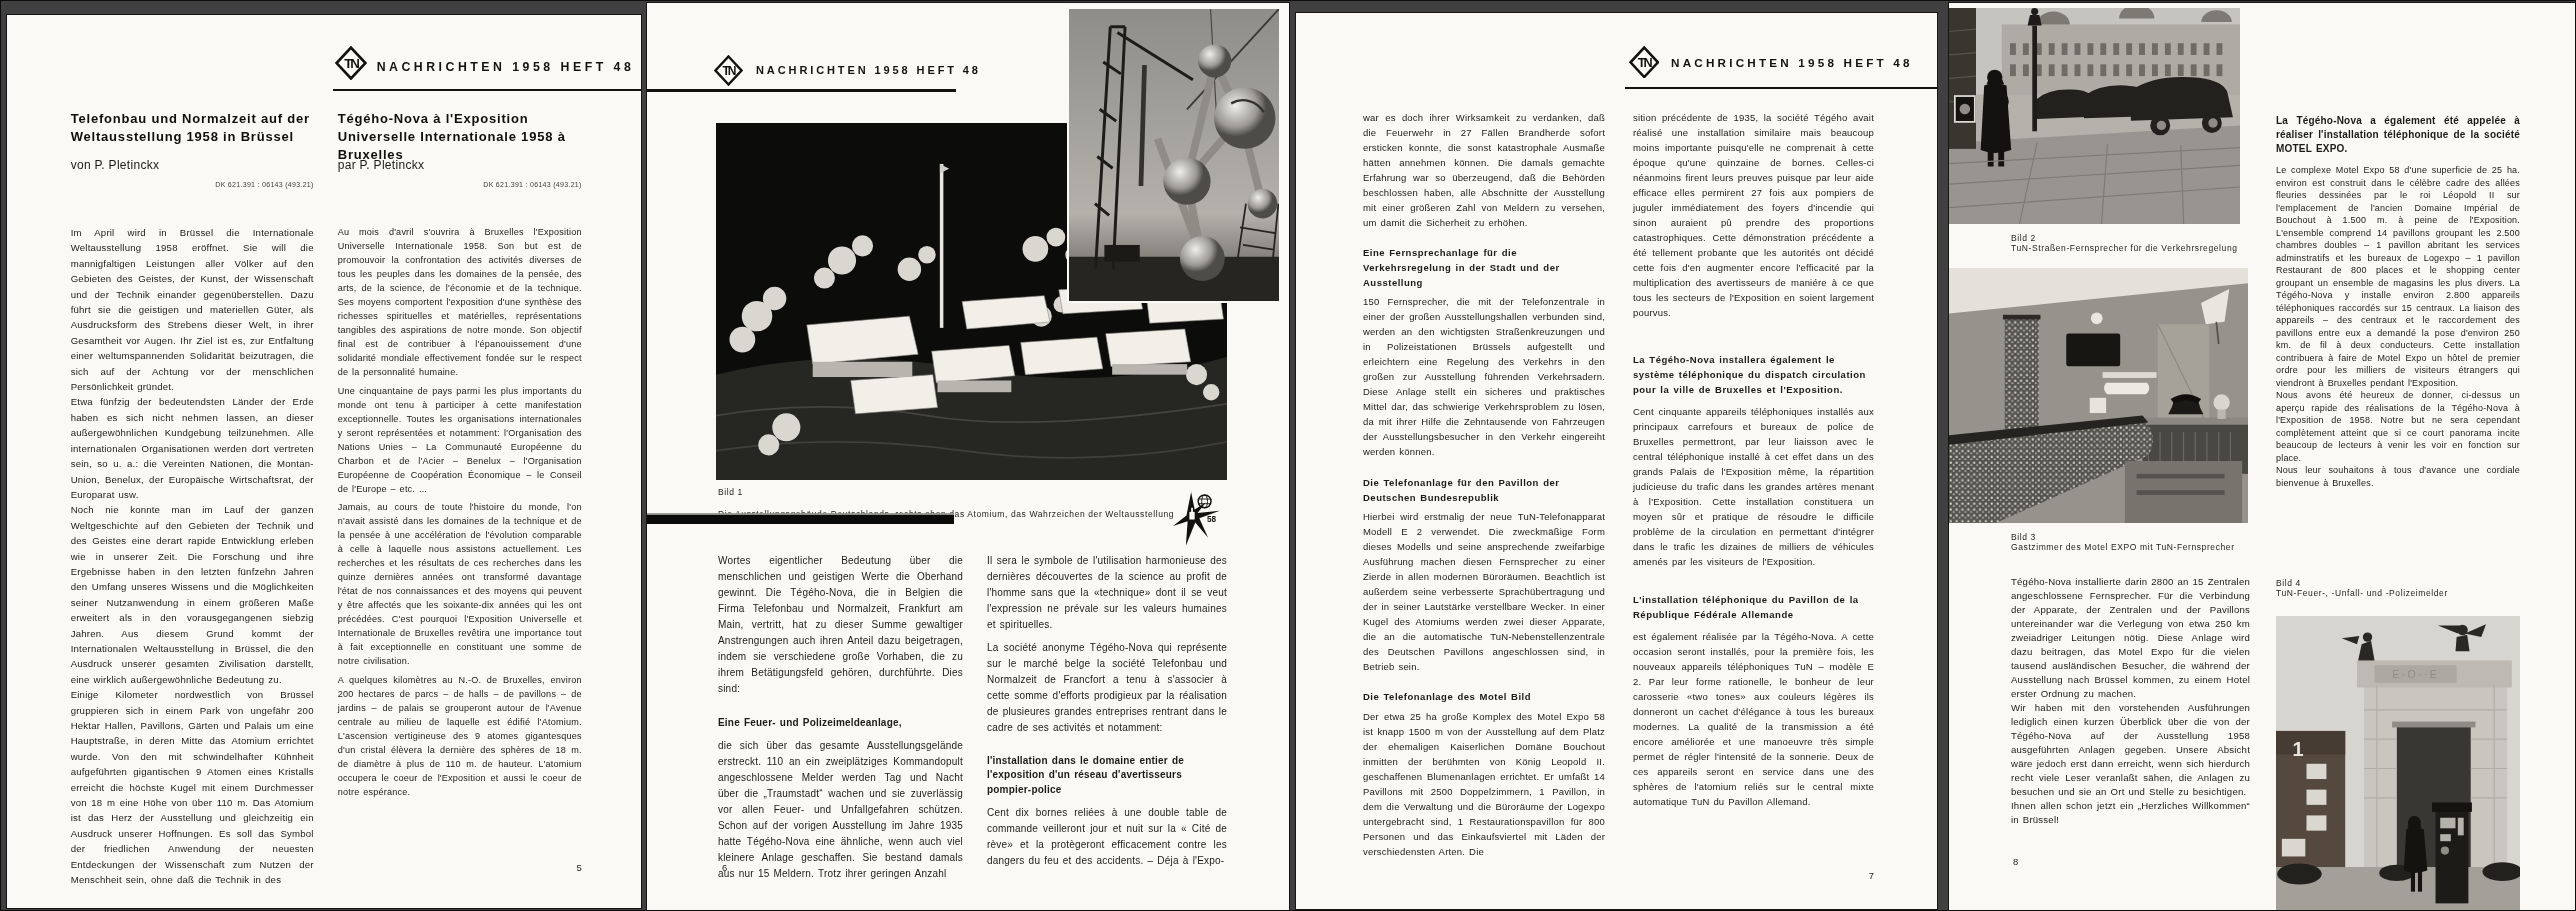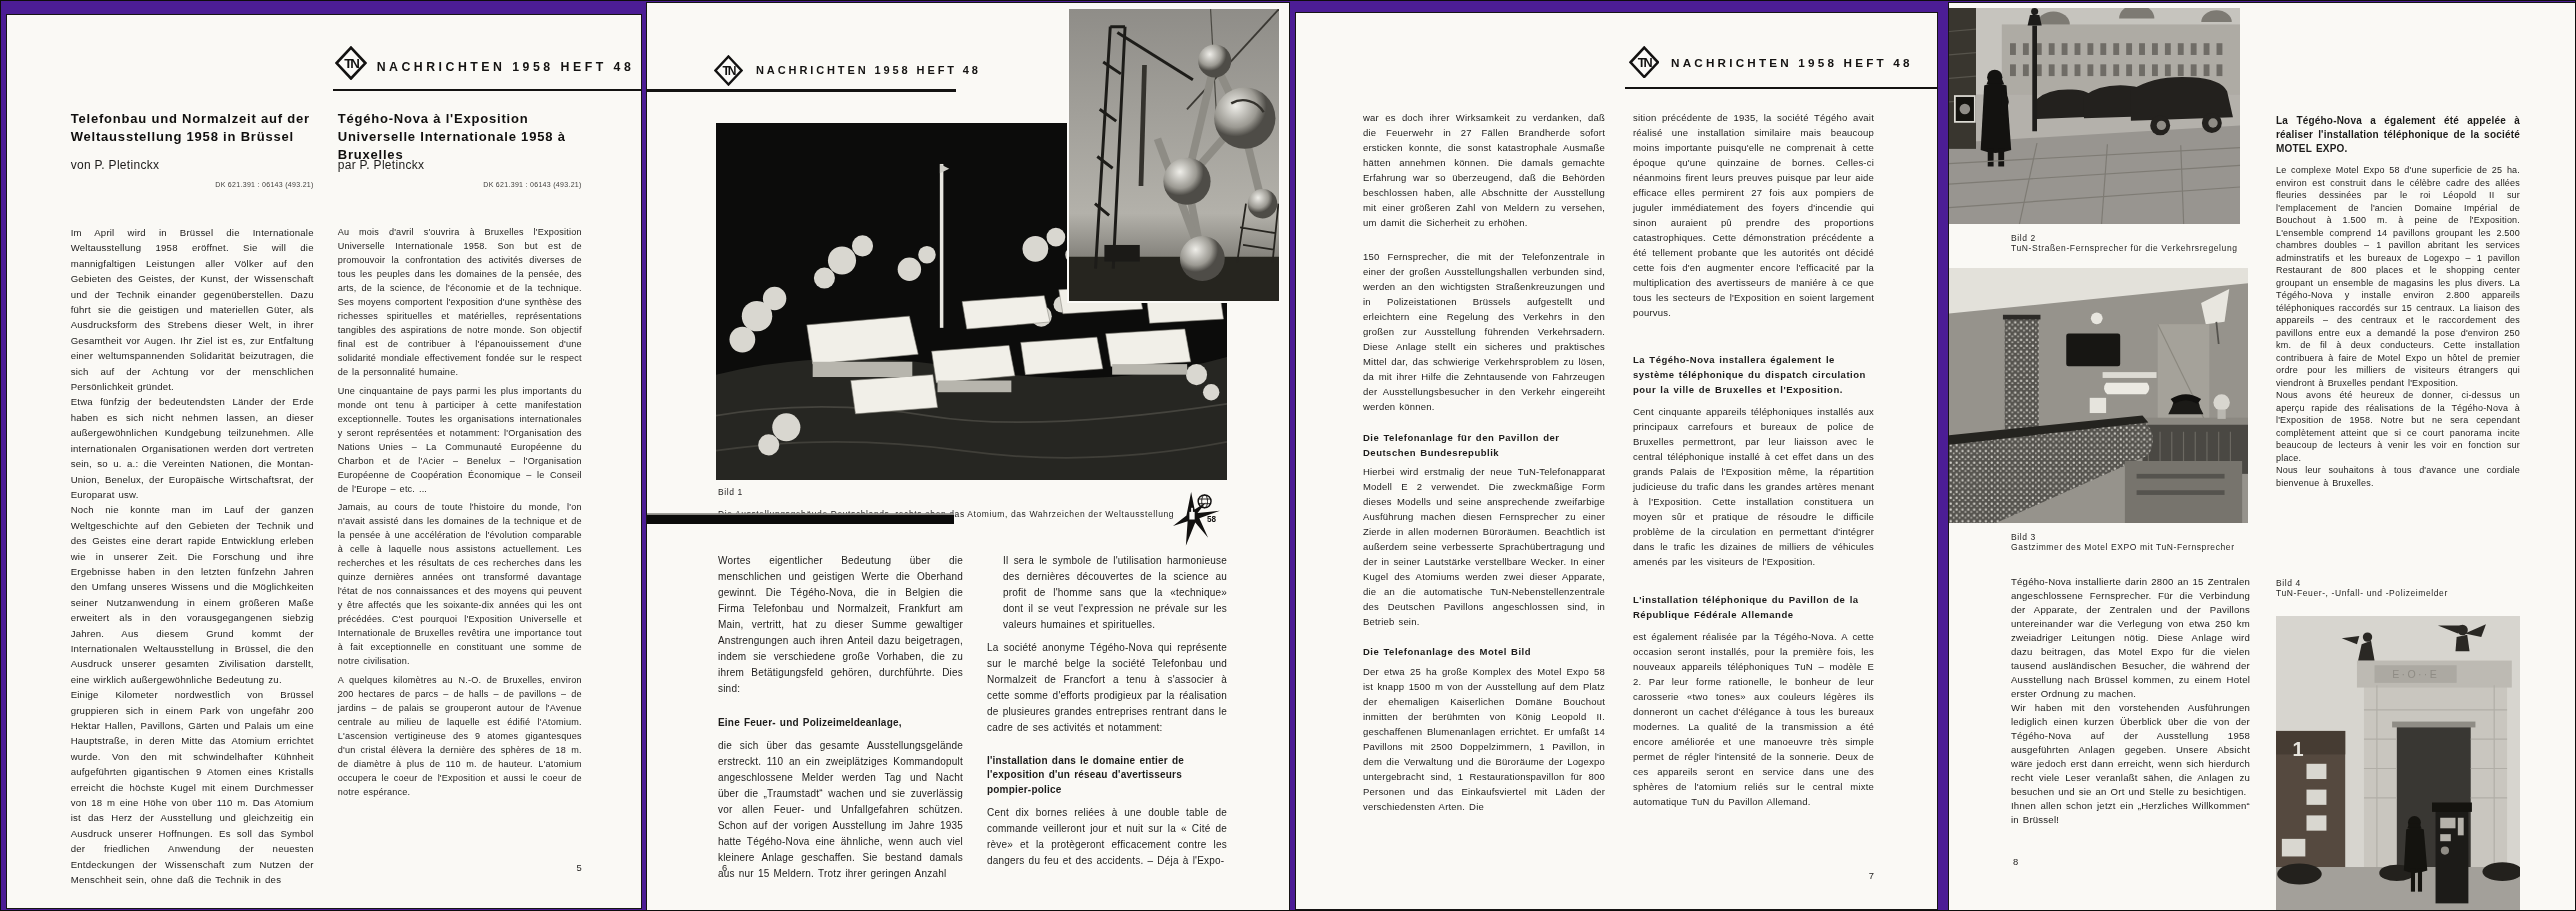--- a/index.html
+++ b/index.html
@@ -1,16 +1,16 @@
 <!DOCTYPE html>
 <html style="font-size:9.4px"><head>
 <meta charset="utf-8">
 <style>
   html,body{margin:0;padding:0;background:#6b6b68;}
-  #canvas{position:relative;width:2576px;height:911px;background:#4c1d95;
+  #canvas{position:relative;width:2576px;height:911px;background:#404040;
           font-family:"Liberation Sans",sans-serif;color:#1c1b1a;
           border:1.8px solid #0d0d0c;box-sizing:border-box;overflow:hidden;}
   .page{position:absolute;background:#faf9f5;border:1.2px solid #161514;box-sizing:border-box;overflow:hidden;}
   .abs{position:absolute;}
   .hdr-text{font-weight:bold;letter-spacing:3.5px;white-space:nowrap;color:#141312;}
   .rule{background:#141312;}
   .col{position:absolute;text-align:justify;}
   .col p{margin:0;}
   .just p, p.just{text-align:justify;letter-spacing:0.2px;word-spacing:1.1px;}
   .title{font-weight:bold;letter-spacing:0.8px;line-height:18px;font-size:13px;color:#100f0e;}
@@ -185,21 +185,21 @@
     </span>
 
     <div class="col just" style="left:71px;top:550px;width:245px;font-size:10px;line-height:16px;">
       <p>Wortes eigentlicher Bedeutung über die menschlichen und geistigen Werte die Oberhand gewinnt. Die Tégého-Nova, die in Belgien die Firma Telefonbau und Normalzeit, Frankfurt am Main, vertritt, hat zu dieser Summe gewaltiger Anstrengungen auch ihren Anteil dazu beigetragen, indem sie verschiedene große Vorhaben, die zu ihrem Betätigungsfeld gehören, durchführte. Dies sind:</p>
       <div class="gap30"></div>
       <p class="b" style="text-align:left;">Eine Feuer- und Polizeimeldeanlage,</p>
       <div class="gap12"></div>
       <p>die sich über das gesamte Ausstellungsgelände erstreckt. 110 an ein zweiplätziges Kommandopult angeschlossene Melder werden Tag und Nacht über die „Traumstadt“ wachen und sie zuverlässig vor allen Feuer- und Unfallgefahren schützen. Schon auf der vorigen Ausstellung im Jahre 1935 hatte Tégého-Nova eine ähnliche, wenn auch viel kleinere Anlage geschaffen. Sie bestand damals aus nur 15 Meldern. Trotz ihrer geringen Anzahl</p>
     </div>
     <div class="col just" style="left:340px;top:550px;width:240px;font-size:10px;line-height:16px;">
-      <p style="margin-bottom:7px;margin-left:16px;">Il sera le symbole de l'utilisation harmonieuse des dernières découvertes de la science au profit de l'homme sans que la «technique» dont il se veut l'expression ne prévale sur les valeurs humaines et spirituelles.</p>
+      <p style="margin-bottom:7px;">Il sera le symbole de l'utilisation harmonieuse des dernières découvertes de la science au profit de l'homme sans que la «technique» dont il se veut l'expression ne prévale sur les valeurs humaines et spirituelles.</p>
       <p>La société anonyme Tégého-Nova qui représente sur le marché belge la société Telefonbau und Normalzeit de Francfort a tenu à s'associer à cette somme d'efforts prodigieux par la réalisation de plusieures grandes entreprises rentrant dans le cadre de ses activités et notamment:</p>
       <div class="gap30"></div>
       <p class="b" style="text-align:left;line-height:14.6px;">l'installation dans le domaine entier de l'exposition d'un réseau d'avertisseurs pompier-police</p>
       <div class="gap12"></div>
       <p>Cent dix bornes reliées à une double table de commande veilleront jour et nuit sur la « Cité de rève» et la protègeront efficacement contre les dangers du feu et des accidents. – Déja à l'Expo-</p>
     </div>
     <div class="abs pagenum" style="left:75px;top:859px;">6</div>
   </div>
 
   <div class="page" style="left:1294px;top:10.5px;width:643px;height:898px;">
@@ -208,20 +208,21 @@
           <polygon points="30,3 57,32 30,61 3,32" fill="#fbfaf7" stroke="#131211" stroke-width="5"></polygon>
       <text x="30" y="42" text-anchor="middle" font-size="25" font-weight="bold" letter-spacing="-4" fill="#131211" font-family="Liberation Sans,sans-serif">TN</text>
         </svg>
     </span>
     <div class="abs hdr-text" style="left:375px;top:43px;font-size:11.7px;letter-spacing:3.2px;">NACHRICHTEN 1958 HEFT 48</div>
     <div class="abs rule" style="left:329px;top:74px;width:314px;height:2.1px;"></div>
 
     <div class="col just" style="left:67px;top:97px;width:242px;font-size:9.5px;line-height:15px;">
       <p>war es doch ihrer Wirksamkeit zu verdanken, daß die Feuerwehr in 27 Fällen Brandherde sofort ersticken konnte, die sonst katastrophale Ausmaße hätten annehmen können. Die damals gemachte Erfahrung war so überzeugend, daß die Behörden beschlossen haben, alle Abschnitte der Ausstellung mit einer größeren Zahl von Meldern zu versehen, um damit die Sicherheit zu erhöhen.</p>
       <div class="gap26"></div>
+      <p class="b" style="text-align:left;letter-spacing:0.5px;">Eine Fernsprechanlage für die Verkehrsregelung in der Stadt und der Ausstellung</p>
       <div class="gap8"></div>
       <p>150 Fernsprecher, die mit der Telefonzentrale in einer der großen Ausstellungshallen verbunden sind, werden an den wichtigsten Straßenkreuzungen und in Polizeistationen Brüssels aufgestellt und erleichtern eine Regelung des Verkehrs in den großen zur Ausstellung führenden Verkehrsadern. Diese Anlage stellt ein sicheres und praktisches Mittel dar, das schwierige Verkehrsproblem zu lösen, da mit ihrer Hilfe die Zehntausende von Fahrzeugen der Ausstellungsbesucher in den Verkehr eingereiht werden können.</p>
       <div class="gap26"></div>
       <p class="b" style="text-align:left;letter-spacing:0.5px;">Die Telefonanlage für den Pavillon der Deutschen Bundesrepublik</p>
       <div class="gap8"></div>
       <p>Hierbei wird erstmalig der neue TuN-Telefonapparat Modell E 2 verwendet. Die zweckmäßige Form dieses Modells und seine ansprechende zweifarbige Ausführung machen diesen Fernsprecher zu einer Zierde in allen modernen Büroräumen. Beachtlich ist außerdem seine verbesserte Sprachübertragung und der in seiner Lautstärke verstellbare Wecker. In einer Kugel des Atomiums werden zwei dieser Apparate, die an die automatische TuN-Nebenstellenzentrale des Deutschen Pavillons angeschlossen sind, in Betrieb sein.</p>
       <div class="gap26"></div>
       <p class="b" style="text-align:left;letter-spacing:0.5px;">Die Telefonanlage des Motel Bild</p>
       <div class="gap8"></div>
       <p>Der etwa 25 ha große Komplex des Motel Expo 58 ist knapp 1500 m von der Ausstellung auf dem Platz der ehemaligen Kaiserlichen Domäne Bouchout inmitten der berühmten von König Leopold II. geschaffenen Blumenanlagen errichtet. Er umfaßt 14 Pavillons mit 2500 Doppelzimmern, 1 Pavillon, in dem die Verwaltung und die Büroräume der Logexpo untergebracht sind, 1 Restaurationspavillon für 800 Personen und das Einkaufsviertel mit Läden der verschiedensten Arten. Die</p>

